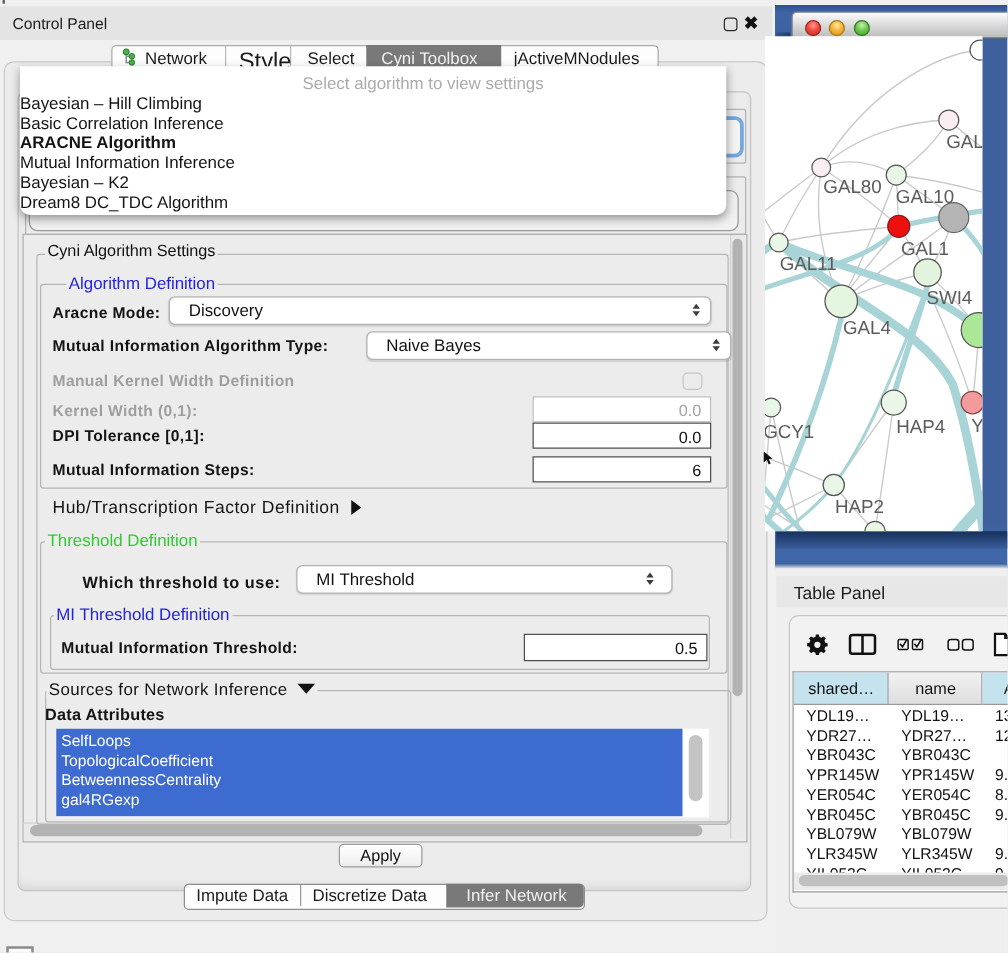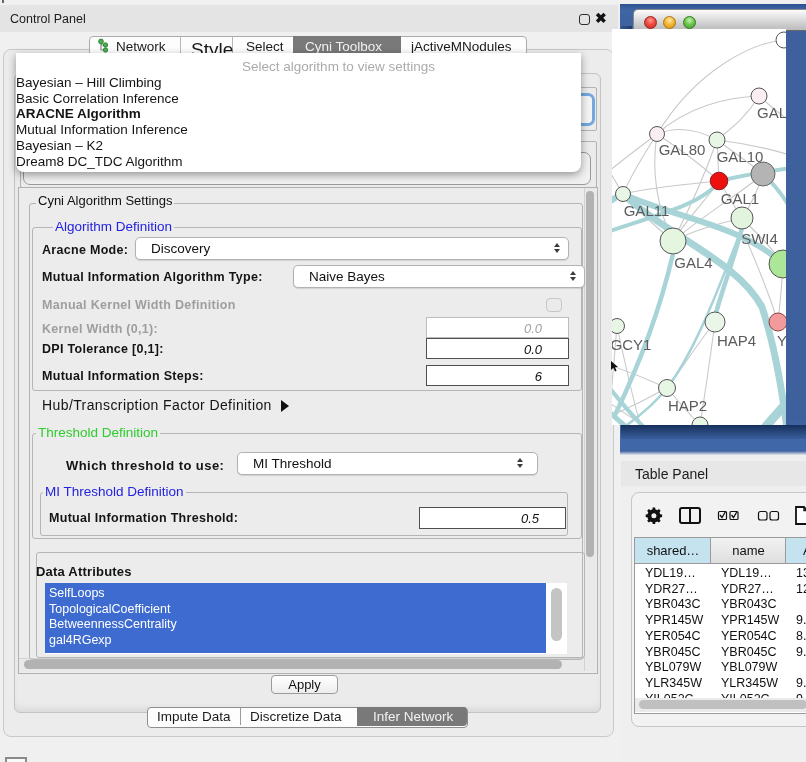--- a/index.html
+++ b/index.html
@@ -13,21 +13,21 @@
   .combo{position:absolute;background:#fff;border:1px solid #b2b2b2;border-radius:5px;
          font-size:13.5px;color:#111;box-shadow:0 1px 1px rgba(0,0,0,0.12);}
   .combo .ctext{position:absolute;left:15px;top:3px;}
   .carr{position:absolute;right:7px;top:3px;width:8px;height:14px;}
   .carr:before{content:"";position:absolute;left:1px;top:2px;border-left:3px solid transparent;
     border-right:3px solid transparent;border-bottom:4.5px solid #3c3c3c;}
   .carr:after{content:"";position:absolute;left:1px;bottom:2px;border-left:3px solid transparent;
     border-right:3px solid transparent;border-top:4.5px solid #3c3c3c;}
   .field{position:absolute;background:#fff;border:1px solid #4f4f4f;font-size:13px;color:#111;
          text-align:right;}
-  .field .v{position:absolute;right:26px;top:2.5px;font-style:italic;}
+  .field .v{position:absolute;right:7px;top:2.5px;}
   .flabel{position:absolute;font-size:12.5px;font-weight:bold;letter-spacing:0.3px;color:#141414;white-space:nowrap;}
   .dis{color:#9e9e9e !important;}
 </style>
 </head>
 <body>
 <div id="root">
 
   <div class="abs" style="left:0;top:0;width:620px;height:762px;background:#f0f0f0;"></div>
   <div class="abs" style="left:2px;top:0;width:2px;height:3px;background:#666;"></div>
 
@@ -123,20 +123,22 @@
     </div>
 
   <div class="grp" style="left:40px;top:492px;width:526px;height:42px;"></div>
   <div class="grplbl" style="left:43px;top:485px;font-size:13.5px;color:#2222e0;">MI Threshold Definition</div>
   <div class="flabel" style="left:49px;top:511px;">Mutual Information Threshold:</div>
   <div class="field" style="left:419px;top:507px;width:145px;height:20px;">
       <span class="v">0.5</span>
     </div>
 
   <div class="grp" style="left:36px;top:552px;width:547px;height:104px;"></div>
+  <div class="grplbl" style="left:37px;top:545px;font-size:13.5px;letter-spacing:0.3px;color:#141414;">Sources for Network Inference
+    <span style="display:inline-block;margin-left:4px;width:0;height:0;border-left:7px solid transparent;border-right:7px solid transparent;border-top:8px solid #111;vertical-align:1px;"></span></div>
   <div class="flabel" style="left:36px;top:564px;font-size:13px;letter-spacing:0.2px;">Data Attributes</div>
 
   <div class="abs" style="left:45px;top:583px;width:522px;height:71px;background:#fff;"></div>
   <div class="abs" style="left:45px;top:583px;width:501px;height:70px;background:#3e6bd0;"></div>
   <div class="abs" style="left:49px;top:586px;width:490px;font-size:12.5px;line-height:15.6px;color:#fff;">
     SelfLoops<br>TopologicalCoefficient<br>BetweennessCentrality<br>gal4RGexp</div>
   <div class="abs" style="left:551px;top:588px;width:11px;height:53px;background:#c4c4c4;border-radius:6px;"></div>
 
   <div class="abs" style="left:271px;top:675px;width:65px;height:17px;background:linear-gradient(#ffffff,#ededed);
        border:1px solid #9c9c9c;border-radius:4px;text-align:center;font-size:13px;color:#111;line-height:17px;">Apply</div>

